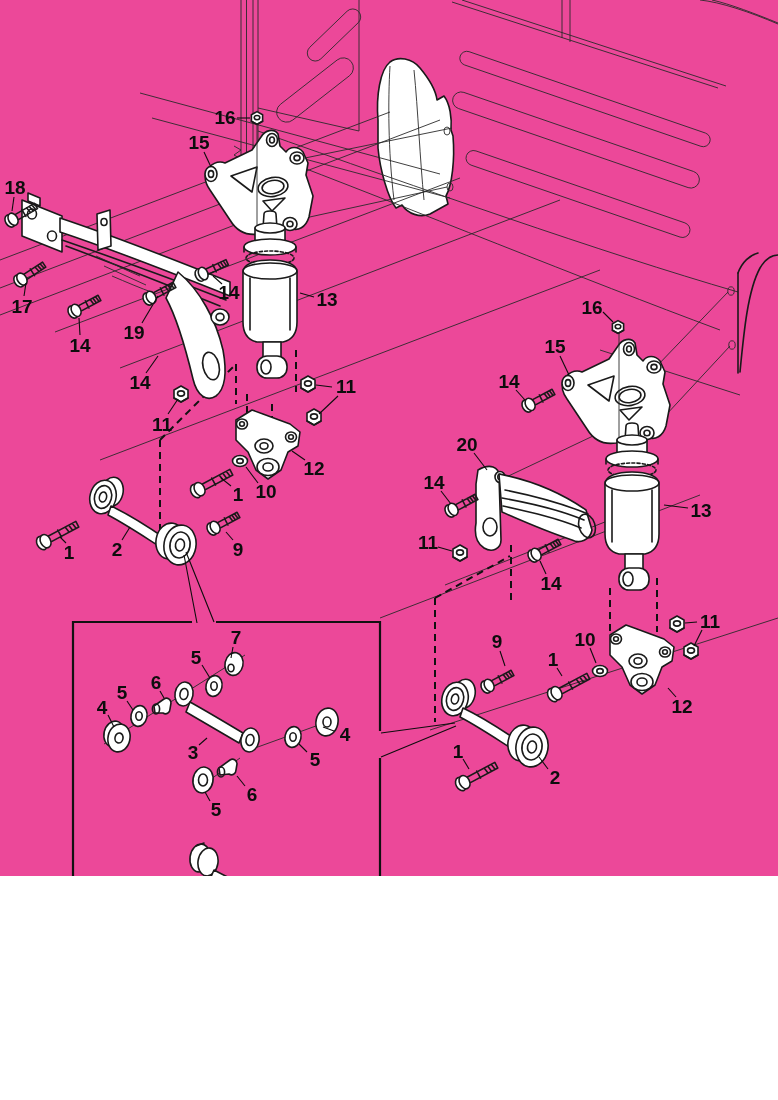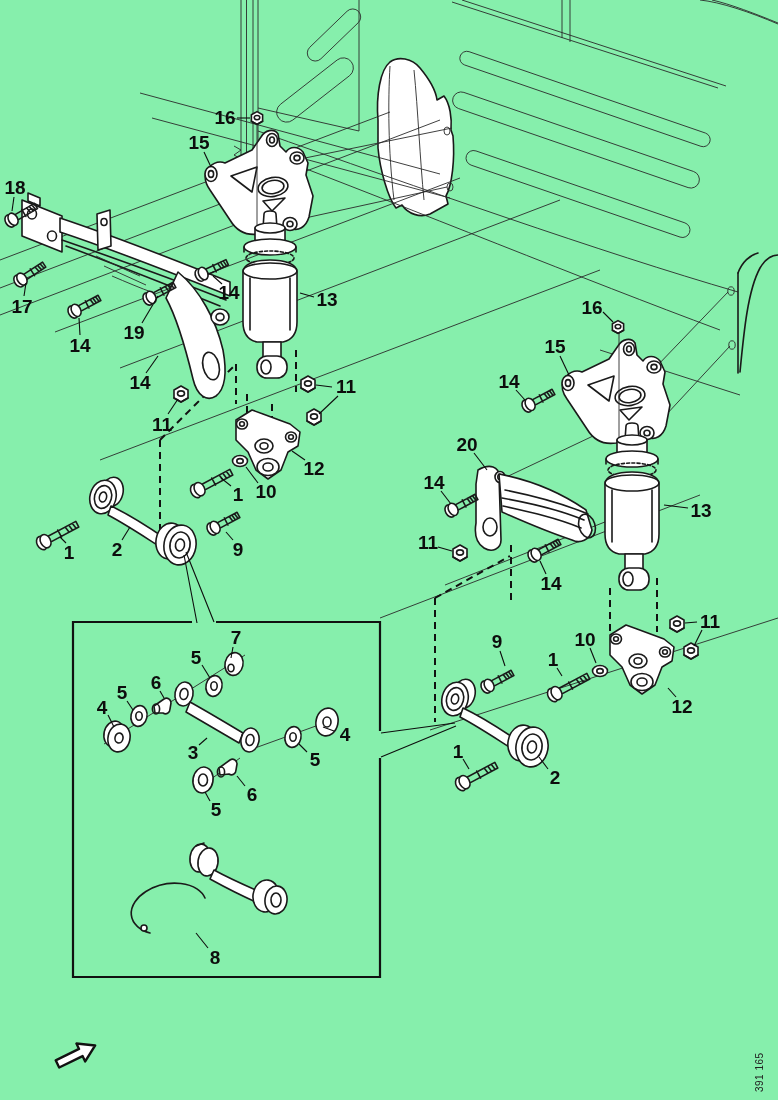--- a/index.html
+++ b/index.html
@@ -1,16 +1,16 @@
 <!DOCTYPE html>
 <html><head>
 <meta charset="utf-8">
 <style>
   html,body{margin:0;padding:0;background:#fff;}
-  .stage{position:relative;width:778px;height:1100px;background:#86efac;overflow:hidden;
+  .stage{position:relative;width:778px;height:876px;background:#ec4899;overflow:hidden;
          font-family:"Liberation Sans", sans-serif;}
   svg{position:absolute;left:0;top:0;}
   svg *{vector-effect:non-scaling-stroke;}
   .ln{stroke:#1a1a1a;stroke-width:1.6;fill:none;stroke-linecap:round;stroke-linejoin:round;}
   .lnf{stroke:#1a1a1a;stroke-width:1.6;fill:#fff;stroke-linejoin:round;}
   .thin{stroke:#2a2a2a;stroke-width:0.9;fill:none;}
   .dash{stroke:#111;stroke-width:2;fill:none;stroke-dasharray:7 5;}
   .callout-txt{font:bold 19px "Liberation Sans",sans-serif;fill:#0d0d0d;}
   .leader{stroke:#0d0d0d;stroke-width:1.1;}
   .code-txt{font:10px "Liberation Sans",sans-serif;fill:#222;letter-spacing:0.5px;}

